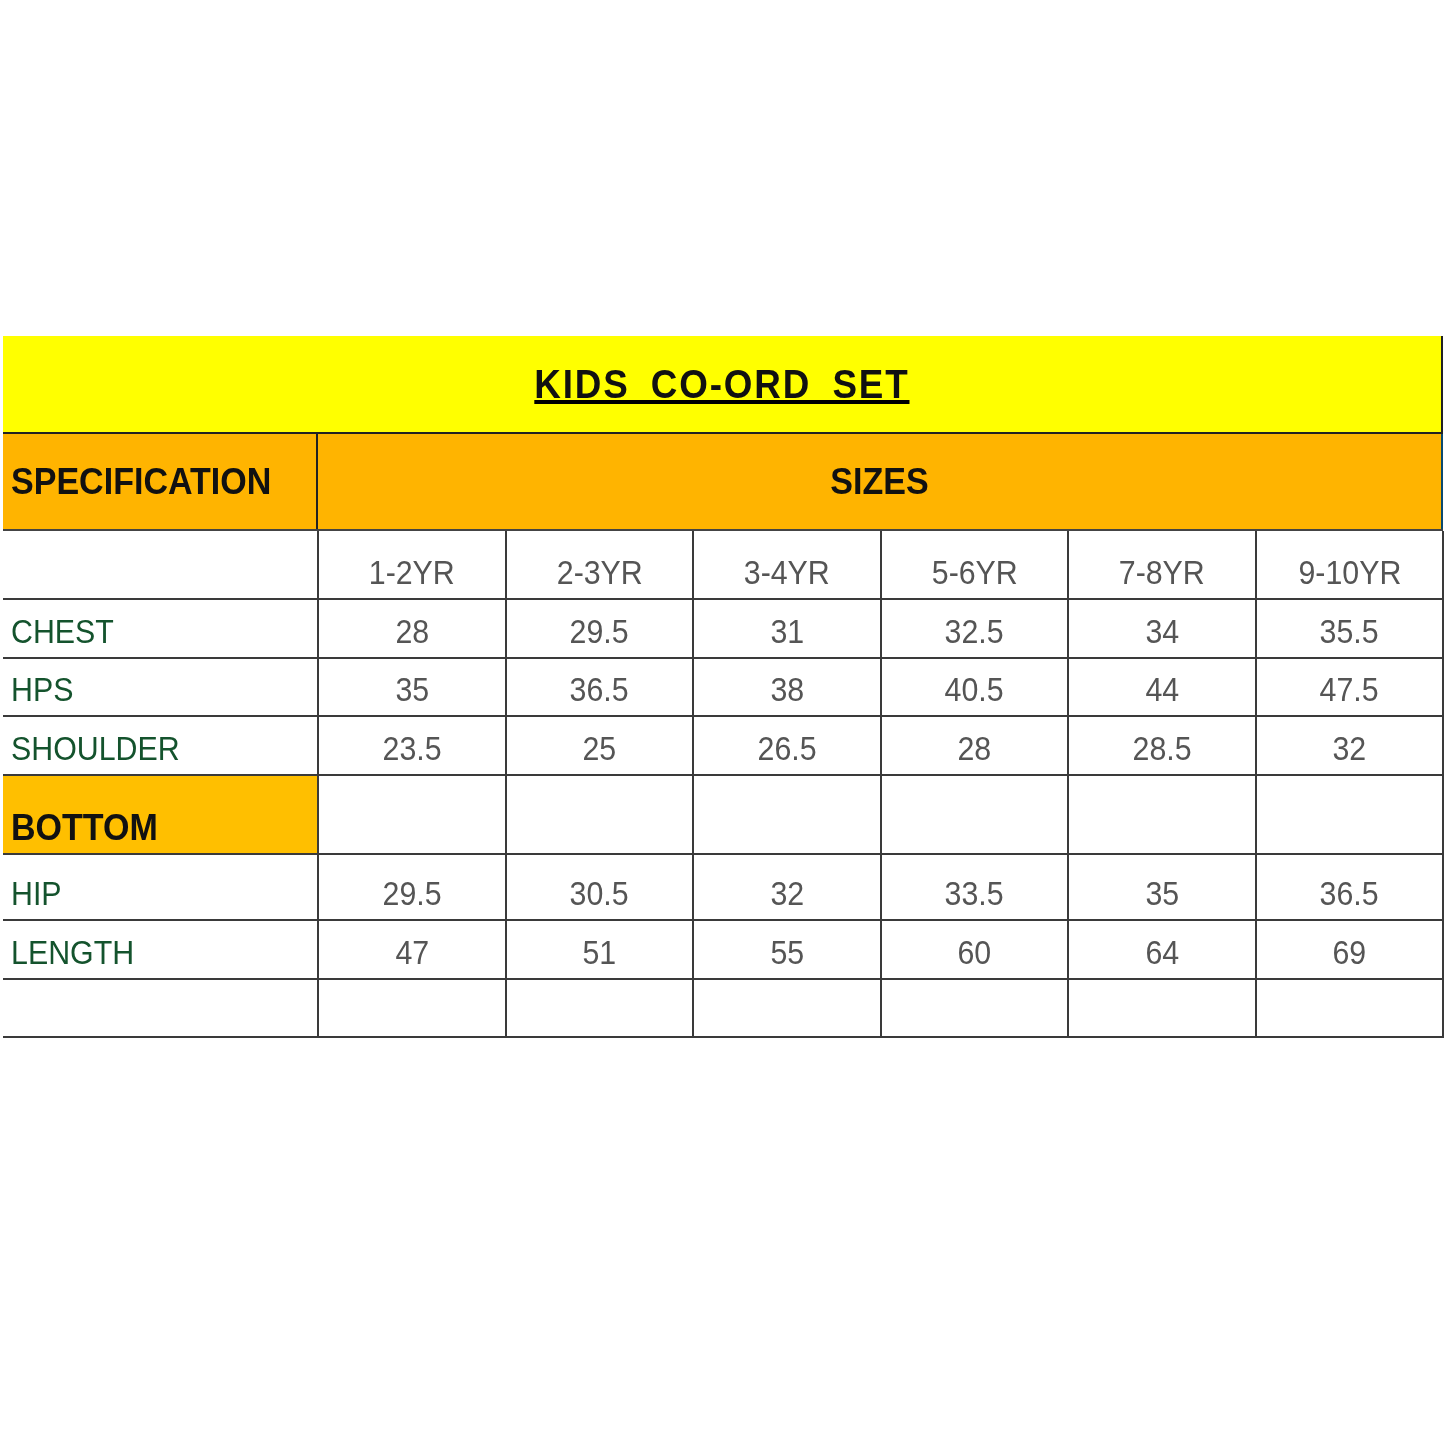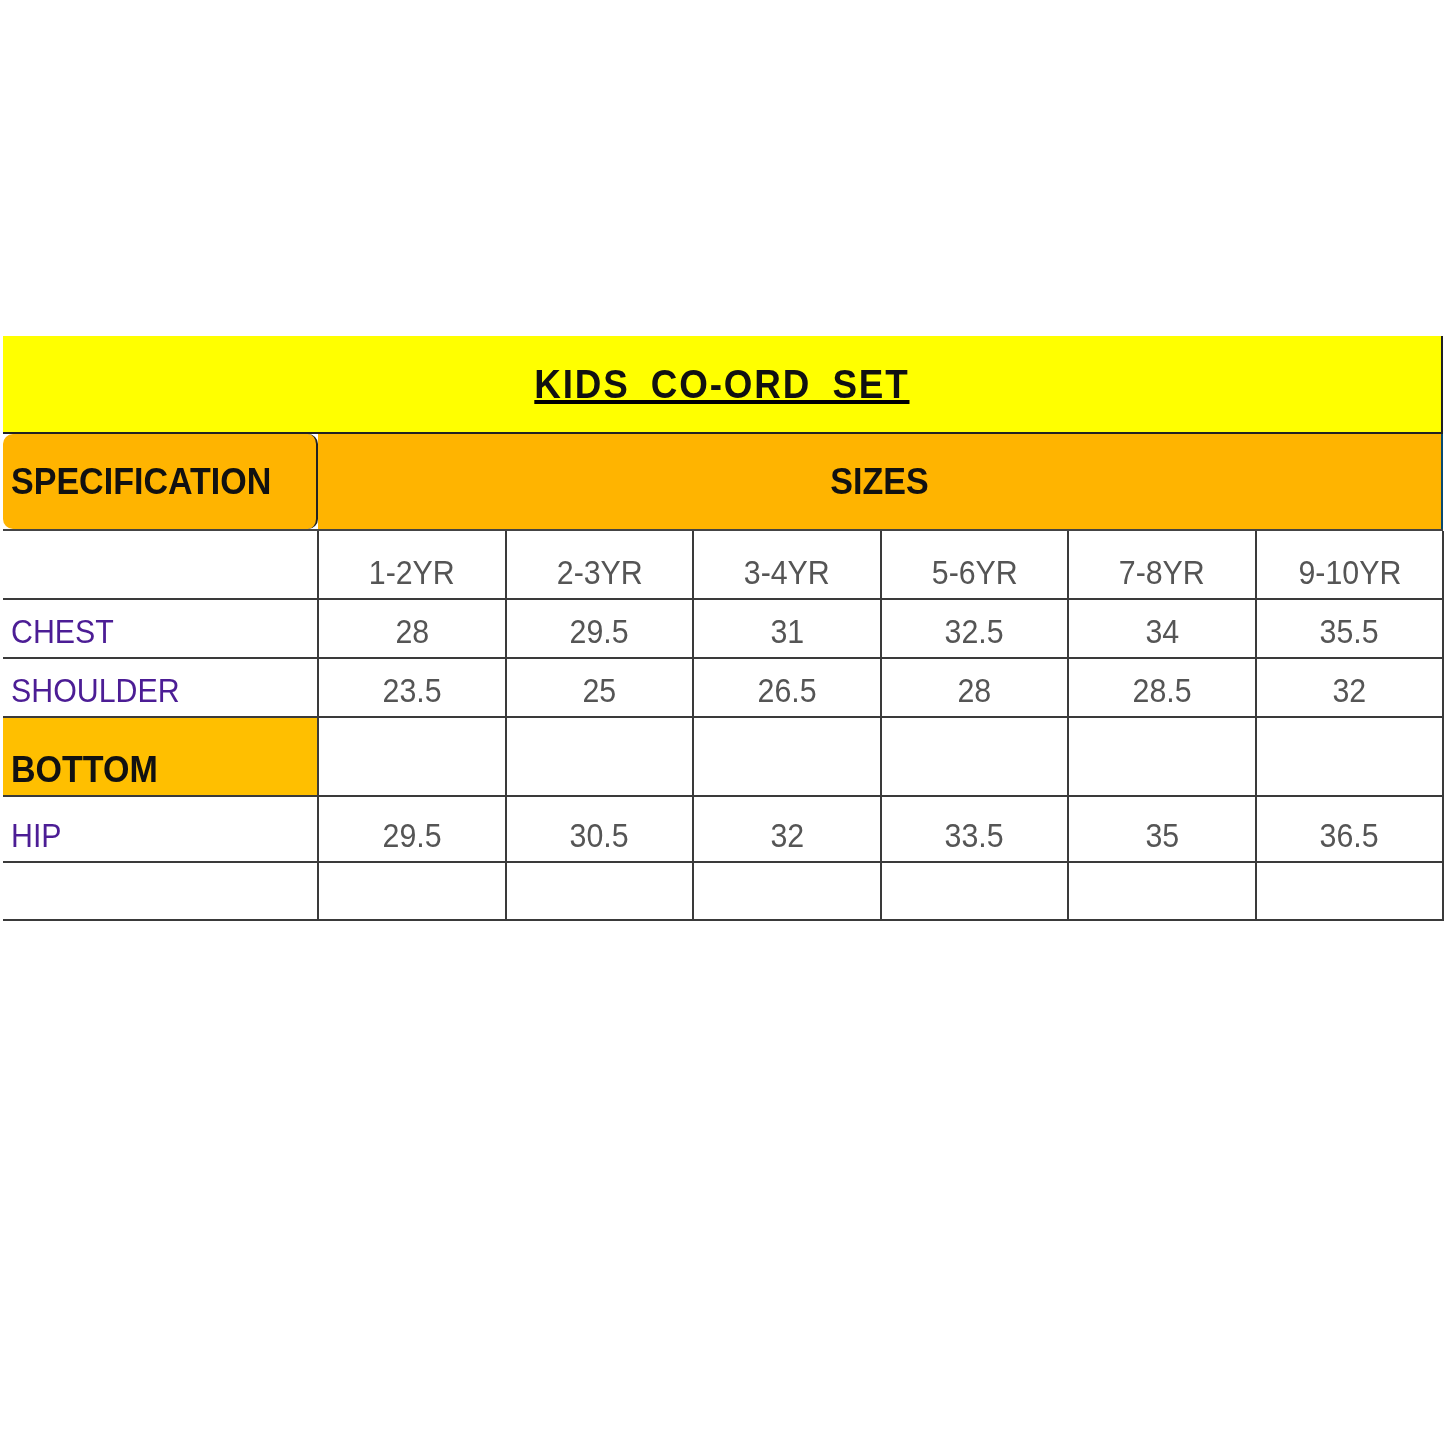--- a/index.html
+++ b/index.html
@@ -8,30 +8,30 @@
   .sheet { position: absolute; left: 3px; top: 336px; width: 1440px; }
   .title-row { position: absolute; left: 0; top: 0; width: 1440px; height: 96px;
                background: #ffff00; border-right: 2px solid #222; box-sizing: border-box;
                display: flex; align-items: center; justify-content: center; text-decoration: underline; }
   .title-text { font-weight: bold; font-size: 40px; color: #111; letter-spacing: 2px;
                 word-spacing: 10px; transform: scaleX(0.92); }
   .hdr-row { position: absolute; left: 0; top: 96px; width: 1440px; height: 99px;
              border-top: 2px solid #222; border-bottom: 2px solid #444; box-sizing: border-box; }
   .hdr-spec { position: absolute; left: 0; top: 0; width: 315px; height: 100%;
               background: #ffb400; border-right: 2px solid #222; box-sizing: border-box;
-              display: flex; align-items: center; padding-left: 8px; border-radius: 10px; }
+              display: flex; align-items: center; padding-left: 8px; }
   .hdr-sizes { position: absolute; left: 315px; top: 0; width: 1125px; height: 100%;
                background: #ffb400; border-right: 2px solid #0c4a6e; box-sizing: border-box;
                display: flex; align-items: center; justify-content: center; }
   .hdr-text { font-weight: bold; font-size: 37px; color: #111; transform: scaleX(0.92); transform-origin: left center; }
   .hdr-sizes .hdr-text { transform-origin: center center; }
   .grid { position: absolute; left: 0; top: 195px; width: 1440px; border-collapse: collapse; table-layout: fixed; }
   .grid td { border: 2px solid #3a3a3a; padding: 0; color: #555; font-size: 33px;
              text-align: center; vertical-align: bottom; box-sizing: border-box; }
-  .grid td.label { text-align: left; padding-left: 8px; color: #4c1d95; border-left: none; }
+  .grid td.label { text-align: left; padding-left: 8px; color: #14532d; border-left: none; }
   .grid td.section { background: #ffbf00; color: #111; font-weight: bold; font-size: 37px;
                      vertical-align: bottom; padding-bottom: 4px; }
   .grid td span { display: inline-block; transform: scaleX(0.92); }
   .grid td.label span { transform-origin: left center; }
   .grid tr.sizes-row td { border-top: none; padding-bottom: 6px; }
   .grid tr.data td { padding-bottom: 6px; }
 </style>
 </head>
 <body>
 
@@ -71,20 +71,29 @@
     </tr>
     <tr class="data" style="height:59px">
       <td class="label"><span>CHEST</span></td>
       <td><span>28</span></td>
       <td><span>29.5</span></td>
       <td><span>31</span></td>
       <td><span>32.5</span></td>
       <td><span>34</span></td>
       <td><span>35.5</span></td>
     </tr>
+    <tr class="data" style="height:58px">
+      <td class="label"><span>HPS</span></td>
+      <td><span>35</span></td>
+      <td><span>36.5</span></td>
+      <td><span>38</span></td>
+      <td><span>40.5</span></td>
+      <td><span>44</span></td>
+      <td><span>47.5</span></td>
+    </tr>
     <tr class="data" style="height:59px">
       <td class="label"><span>SHOULDER</span></td>
       <td><span>23.5</span></td>
       <td><span>25</span></td>
       <td><span>26.5</span></td>
       <td><span>28</span></td>
       <td><span>28.5</span></td>
       <td><span>32</span></td>
     </tr>
     <tr style="height:79px">
@@ -98,20 +107,29 @@
     </tr>
     <tr class="data" style="height:66px">
       <td class="label"><span>HIP</span></td>
       <td><span>29.5</span></td>
       <td><span>30.5</span></td>
       <td><span>32</span></td>
       <td><span>33.5</span></td>
       <td><span>35</span></td>
       <td><span>36.5</span></td>
     </tr>
+    <tr class="data" style="height:59px">
+      <td class="label"><span>LENGTH</span></td>
+      <td><span>47</span></td>
+      <td><span>51</span></td>
+      <td><span>55</span></td>
+      <td><span>60</span></td>
+      <td><span>64</span></td>
+      <td><span>69</span></td>
+    </tr>
     <tr style="height:58px">
       <td class="label"></td>
       <td></td>
       <td></td>
       <td></td>
       <td></td>
       <td></td>
       <td></td>
     </tr>
   </tbody>

